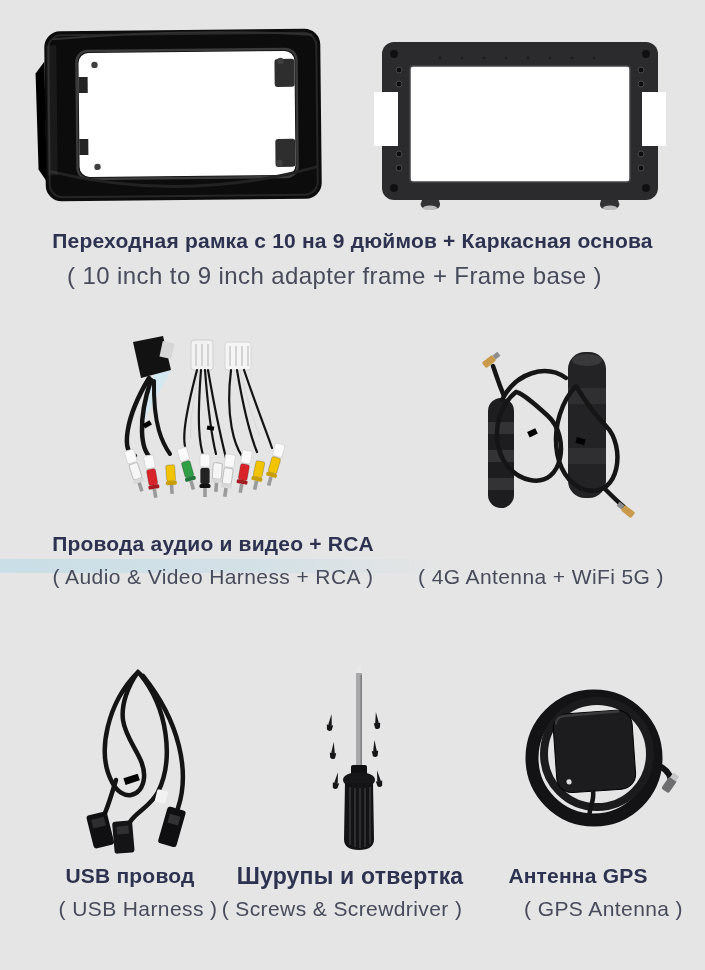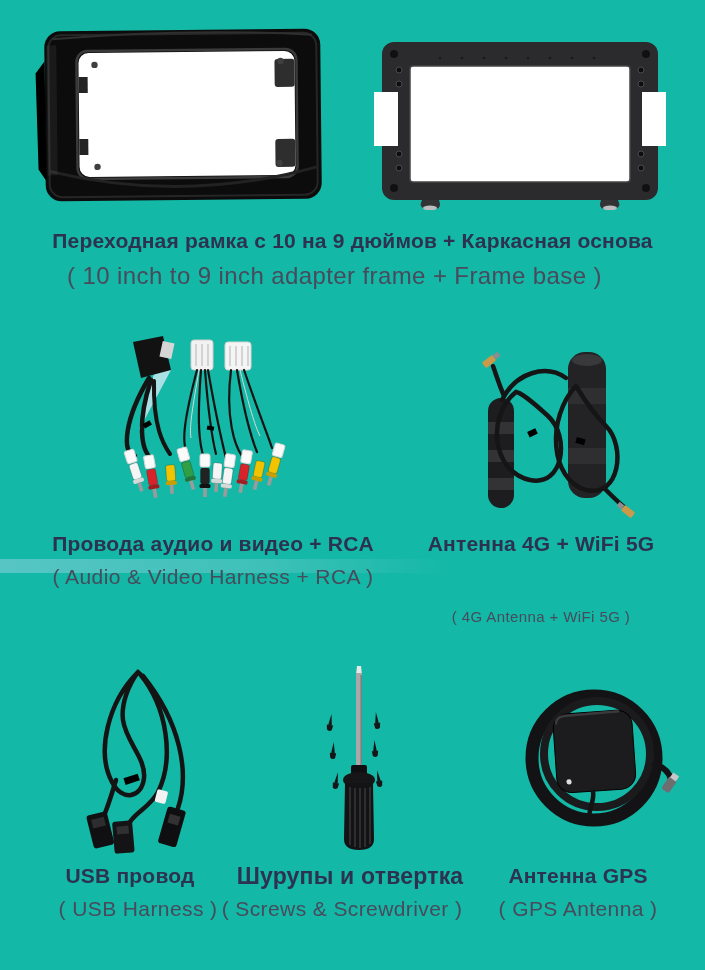--- a/index.html
+++ b/index.html
@@ -1,18 +1,18 @@
 <!DOCTYPE html>
 <html><head>
 <meta charset="utf-8">
 <style>
   * { margin:0; padding:0; box-sizing:border-box; }
   html,body { background:#ffffff; }
   body { font-family:"Liberation Sans", sans-serif; }
-  .page { position:relative; width:705px; height:970px; margin:0 auto; background:#14b8a6; overflow:hidden; }
+  .page { position:relative; width:705px; height:970px; margin:0 auto; background:#e5e5e5; overflow:hidden; }
   .photo { position:absolute; }
   .photo svg { display:block; width:100%; height:100%; }
   .cap { position:absolute; text-align:center; line-height:1.2; }
   .cap.ru { font-weight:700; color:#2c3250; letter-spacing:0.2px; }
   .cap.en { font-weight:400; color:#474b5c; letter-spacing:0.4px; }
   .watermark-stripe { position:absolute; left:0; top:559px; width:445px; height:14px;
      background:linear-gradient(to right, rgba(168,214,233,0.45), rgba(168,214,233,0.28) 60%, rgba(168,214,233,0) 100%); }
 </style>
 </head>
 <body>
@@ -212,22 +212,21 @@
       <rect x="70" y="100" width="9" height="6" fill="#000000" transform="rotate(-25 74 103)"></rect>
       <rect x="118" y="108" width="9" height="6" fill="#000000" transform="rotate(15 122 111)"></rect>
     </svg>
   </div>
 
   <div class="watermark-stripe"></div>
 
   <div class="cap en" style="left:18px;top:564px;width:390px;font-size:21px;">( Audio &amp; Video Harness + RCA )</div>
   <div class="cap ru" style="left:18px;top:531px;width:390px;font-size:21px;">Провода аудио и видео + RCA</div>
 
-  <div class="cap ru" style="left:405px;top:531px;width:272px;font-size:21px;">Антенна 4G + WiFi 5G</div>
-  <div class="cap en" style="left:405px;top:564px;width:272px;font-size:15px;margin-top:44px;">( 4G Antenna + WiFi 5G )</div>
+  <div class="cap en" style="left:405px;top:564px;width:272px;font-size:21px;">( 4G Antenna + WiFi 5G )</div>
 
   <div class="photo" style="left:60px;top:660px;width:180px;height:198px;">
     <svg viewBox="0 0 180 198">
       <g stroke="#141414" stroke-width="4.5" fill="none" stroke-linecap="round">
         <path d="M78,12 C48,42 36,92 52,122 C62,142 82,138 84,118 C86,98 66,82 63,60 C61,44 68,26 78,12"></path>
         <path d="M80,14 C108,48 114,100 98,132 C90,147 76,152 70,162 C66,168 62,172 58,176"></path>
         <path d="M83,16 C120,62 130,112 118,148"></path>
         <path d="M56,120 C50,140 46,152 42,160"></path>
       </g>
       <rect x="64" y="116" width="15" height="7" fill="#000000" transform="rotate(-18 71 119)"></rect>
@@ -309,15 +308,15 @@
     </svg>
   </div>
 
   <div class="cap ru" style="left:20px;top:863px;width:220px;font-size:21px;">USB провод</div>
   <div class="cap en" style="left:28px;top:896px;width:220px;font-size:21px;">( USB Harness )</div>
 
   <div class="cap ru" style="left:225px;top:863px;width:250px;font-size:23px;">Шурупы и отвертка</div>
   <div class="cap en" style="left:217px;top:896px;width:250px;font-size:21px;">( Screws &amp; Screwdriver )</div>
 
   <div class="cap ru" style="left:473px;top:863px;width:210px;font-size:21px;">Антенна GPS</div>
-  <div class="cap en" style="left:473px;top:896px;width:210px;font-size:21px;">( GPS Antenna )</div>
+  <div class="cap en" style="left:473px;top:896px;width:210px;font-size:21px;text-align:right;">( GPS Antenna )</div>
 
 </div>
 
 </body></html>

